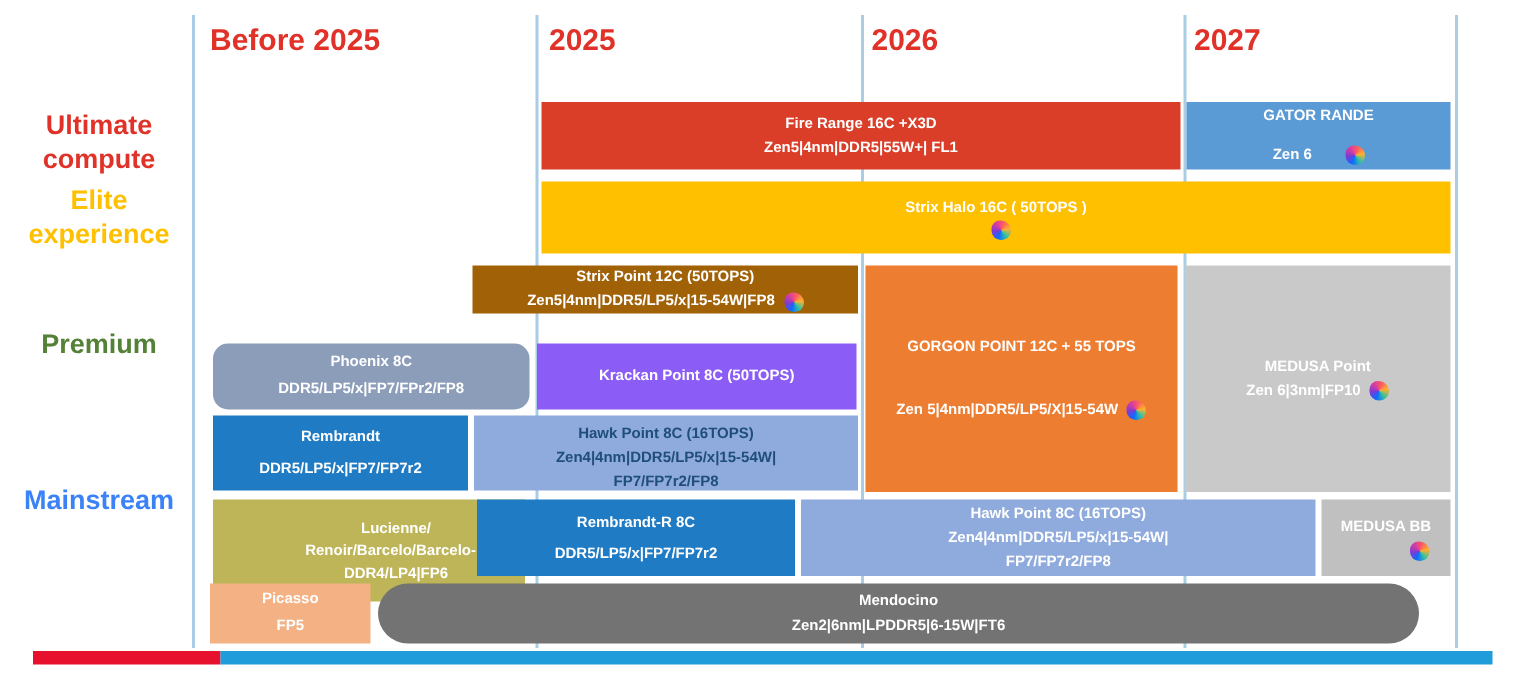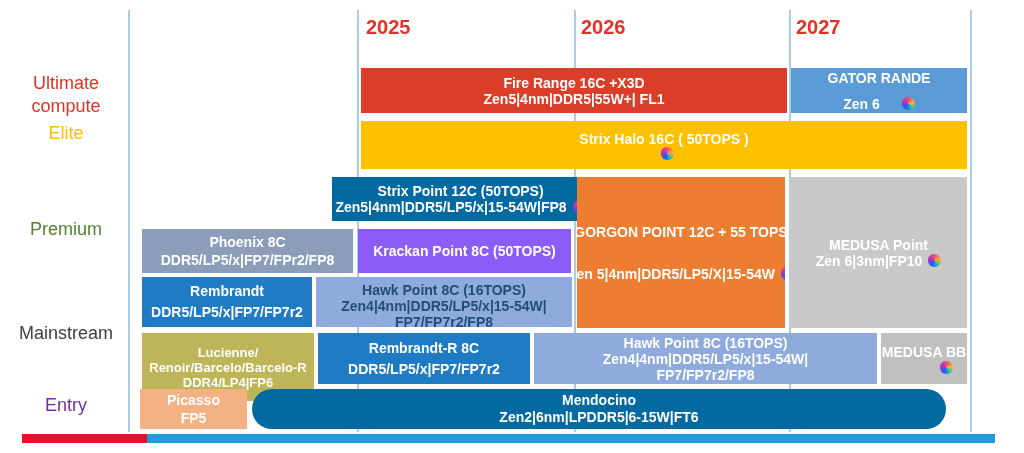--- a/index.html
+++ b/index.html
@@ -6,50 +6,50 @@
   .stage{
     position:relative;width:1024px;height:453px;background:#ffffff;overflow:hidden;
     font-family:"Liberation Sans",sans-serif;
   }
   .gridline{position:absolute;top:10px;height:422px;width:2px;background:#a9cde4;}
   .gl-0{left:128px;} .gl-1{left:357px;} .gl-2{left:574px;} .gl-3{left:789px;} .gl-4{left:970px;}
 
   .year{position:absolute;top:16px;font-size:20px;font-weight:bold;color:#e03228;}
   .yr-0{left:140px;} .yr-1{left:366px;} .yr-2{left:581px;} .yr-3{left:796px;}
 
-  .seg{position:absolute;left:0;width:132px;text-align:center;font-weight:normal;font-size:18px;line-height:23px;}
+  .seg{position:absolute;left:0;width:132px;text-align:center;font-weight:bold;font-size:18px;line-height:23px;}
   .seg-ultimate{top:72px;color:#e03228;}
   .seg-elite{top:122px;color:#ffc000;}
   .seg-premium{top:218px;color:#538135;}
-  .seg-mainstream{top:322px;color:#404040;}
+  .seg-mainstream{top:322px;color:#3b82f6;}
   .seg-entry{top:394px;color:#7030a0;}
 
   .bar{
     position:absolute;display:flex;flex-direction:column;align-items:center;justify-content:center;
-    color:#ffffff;font-weight:bold;font-size:14px;line-height:16px;text-align:center;overflow:hidden;
+    color:#ffffff;font-weight:bold;font-size:10px;line-height:16px;text-align:center;overflow:hidden;
   }
   .bar .ln{display:flex;align-items:center;justify-content:center;white-space:nowrap;}
 
   .b-fire{left:361px;top:68px;width:426px;height:45px;background:#da3e28;}
   .b-gator{left:791px;top:68px;width:176px;height:45px;background:#5b9bd5;gap:10px;}
   .b-halo{left:361px;top:121px;width:606px;height:48px;background:#ffc000;}
-  .b-strixpt{left:332px;top:177px;width:257px;height:44px;background:#0369a1;}
-  .b-phoenix{left:142px;top:229px;width:211px;height:44px;background:#8b9db8;line-height:18px;}
+  .b-strixpt{left:315px;top:177px;width:257px;height:32px;background:#a16207;}
+  .b-phoenix{left:142px;top:229px;width:211px;height:44px;background:#8b9db8;line-height:18px;border-radius:10px;}
   .b-krackan{left:358px;top:229px;width:213px;height:44px;background:#8b5cf6;}
   .b-rembrandt{left:142px;top:277px;width:170px;height:50px;background:#1f7bc4;line-height:21px;}
   .b-hawkprem{left:316px;top:277px;width:256px;height:50px;background:#8faadc;color:#1f4e79;
               justify-content:flex-start;padding-top:5px;box-sizing:border-box;}
   .b-gorgon{left:577px;top:177px;width:208px;height:151px;background:#ed7d31;gap:26px;}
   .b-medusapt{left:790px;top:177px;width:177px;height:151px;background:#c9c9c9;}
-  .b-lucienne{left:142px;top:333px;width:172px;height:68px;background:#bdb558;font-size:13px;line-height:15px;}
+  .b-lucienne{left:142px;top:333px;width:172px;height:68px;background:#bdb558;font-size:10px;line-height:15px;padding-left:36px;}
   .b-rembrandtr{left:318px;top:333px;width:212px;height:51px;background:#1f7bc4;line-height:21px;}
   .b-hawkmain{left:534px;top:333px;width:343px;height:51px;background:#8faadc;}
   .b-medusabb{left:881px;top:333px;width:86px;height:51px;background:#c0c0c0;}
   .b-picasso{left:140px;top:389px;width:107px;height:40px;background:#f4b183;line-height:18px;}
-  .b-mendocino{left:252px;top:389px;width:694px;height:40px;background:#0369a1;line-height:17px;border-radius:20px;}
+  .b-mendocino{left:252px;top:389px;width:694px;height:40px;background:#737373;line-height:17px;border-radius:20px;}
 
   .copilot{
     display:inline-block;width:13px;height:13px;margin-left:6px;border-radius:45% 55% 50% 50%;
     background:conic-gradient(from 200deg,#0b6cff,#7a3bd6,#d63ba4,#ff5e5e,#ffb02e,#37c2a0,#0b6cff);
     flex:0 0 auto;
   }
   .gap-lg{margin-left:22px;}
   .bb-icon{margin-left:44px;margin-top:1px;}
 
   .axis-red{position:absolute;left:22px;top:434px;width:125px;height:9px;background:#e8112d;}
@@ -59,34 +59,35 @@
 <body>
 
 <div class="stage">
 
   <div class="gridline gl-0"></div>
   <div class="gridline gl-1"></div>
   <div class="gridline gl-2"></div>
   <div class="gridline gl-3"></div>
   <div class="gridline gl-4"></div>
 
+  <div class="year yr-0">Before 2025</div>
   <div class="year yr-1">2025</div>
   <div class="year yr-2">2026</div>
   <div class="year yr-3">2027</div>
 
   <div class="seg seg-ultimate">
     <div>Ultimate</div>
     <div>compute</div>
   </div>
   <div class="seg seg-elite">
     <div>Elite</div>
+    <div>experience</div>
   </div>
   <div class="seg seg-premium">Premium</div>
   <div class="seg seg-mainstream">Mainstream</div>
-  <div class="seg seg-entry">Entry</div>
 
   <div class="bar b-fire">
     <div class="ln">Fire Range 16C +X3D</div>
     <div class="ln">Zen5|4nm|DDR5|55W+| FL1</div>
   </div>
 
   <div class="bar b-gator">
     <div class="ln">GATOR RANDE</div>
     <div class="ln">
       <span>Zen 6</span>

